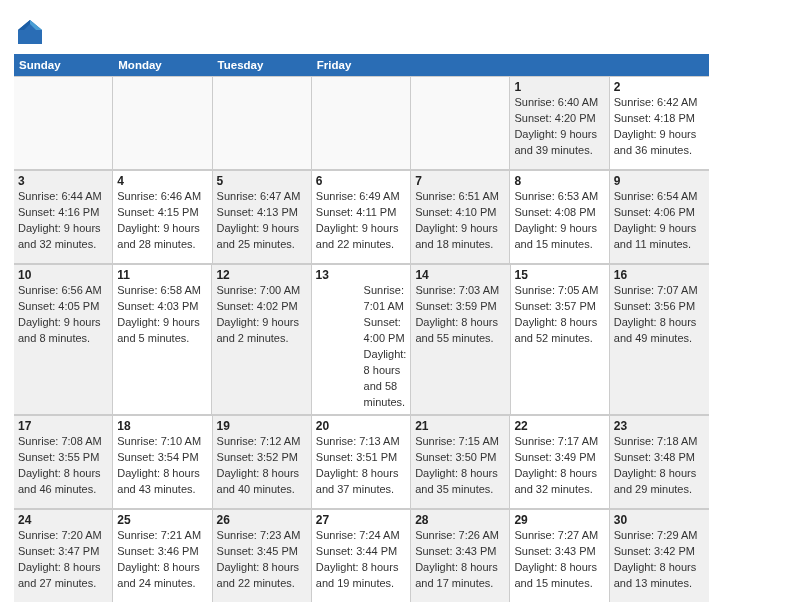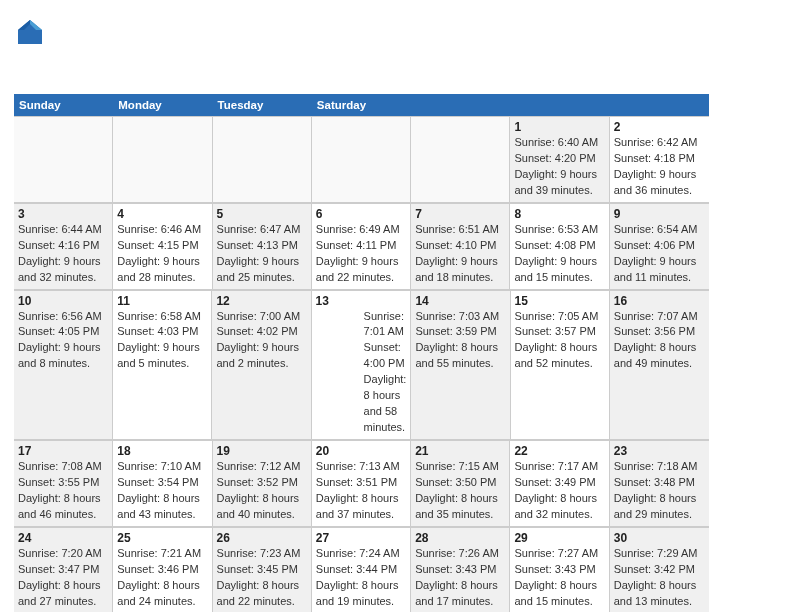--- a/index.html
+++ b/index.html
@@ -9,21 +9,20 @@
       width: 792px;
       height: 612px;
       overflow: hidden;
     }
     .page {
       width: 723px;
       height: 612px;
       padding: 12px 14px 10px 14px;
       display: flex;
       flex-direction: column;
-      gap: 40px;
     }
     .header {
       display: flex;
       align-items: flex-start;
       justify-content: space-between;
       margin-bottom: 6px;
     }
     .logo {
       display: flex;
       align-items: center;
@@ -146,21 +145,21 @@
       <div class="month-title"></div>
       <div class="subtitle"></div>
     </div>
   </div>
 
   <div class="calendar">
     <div class="cal-header" id="cal-header">
         <div class="cal-header-cell">Sunday</div>
         <div class="cal-header-cell">Monday</div>
         <div class="cal-header-cell">Tuesday</div>
-        <div class="cal-header-cell">Saturday</div>
+        <div class="cal-header-cell">Friday</div>
       </div>
     <div class="cal-body" id="cal-body">
         <div class="cal-row">
           <div class="cal-cell empty"></div>
           <div class="cal-cell empty"></div>
           <div class="cal-cell empty"></div>
           <div class="cal-cell empty"></div>
           <div class="cal-cell empty"></div>
           <div class="cal-cell shaded">
             <span class="day-num">1</span>

